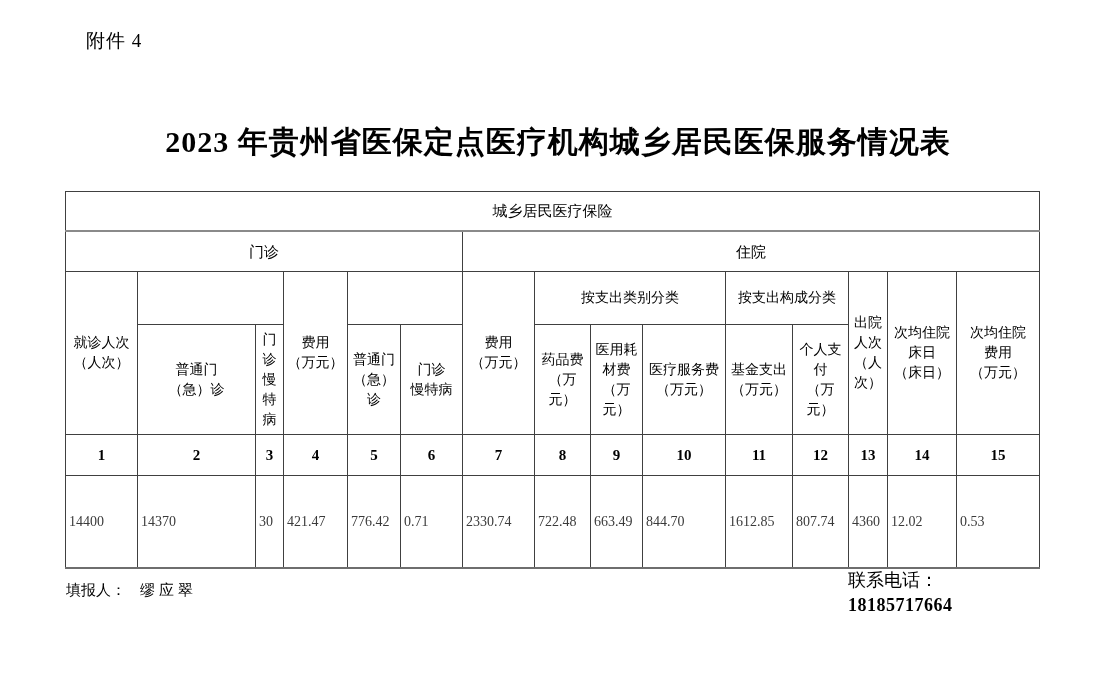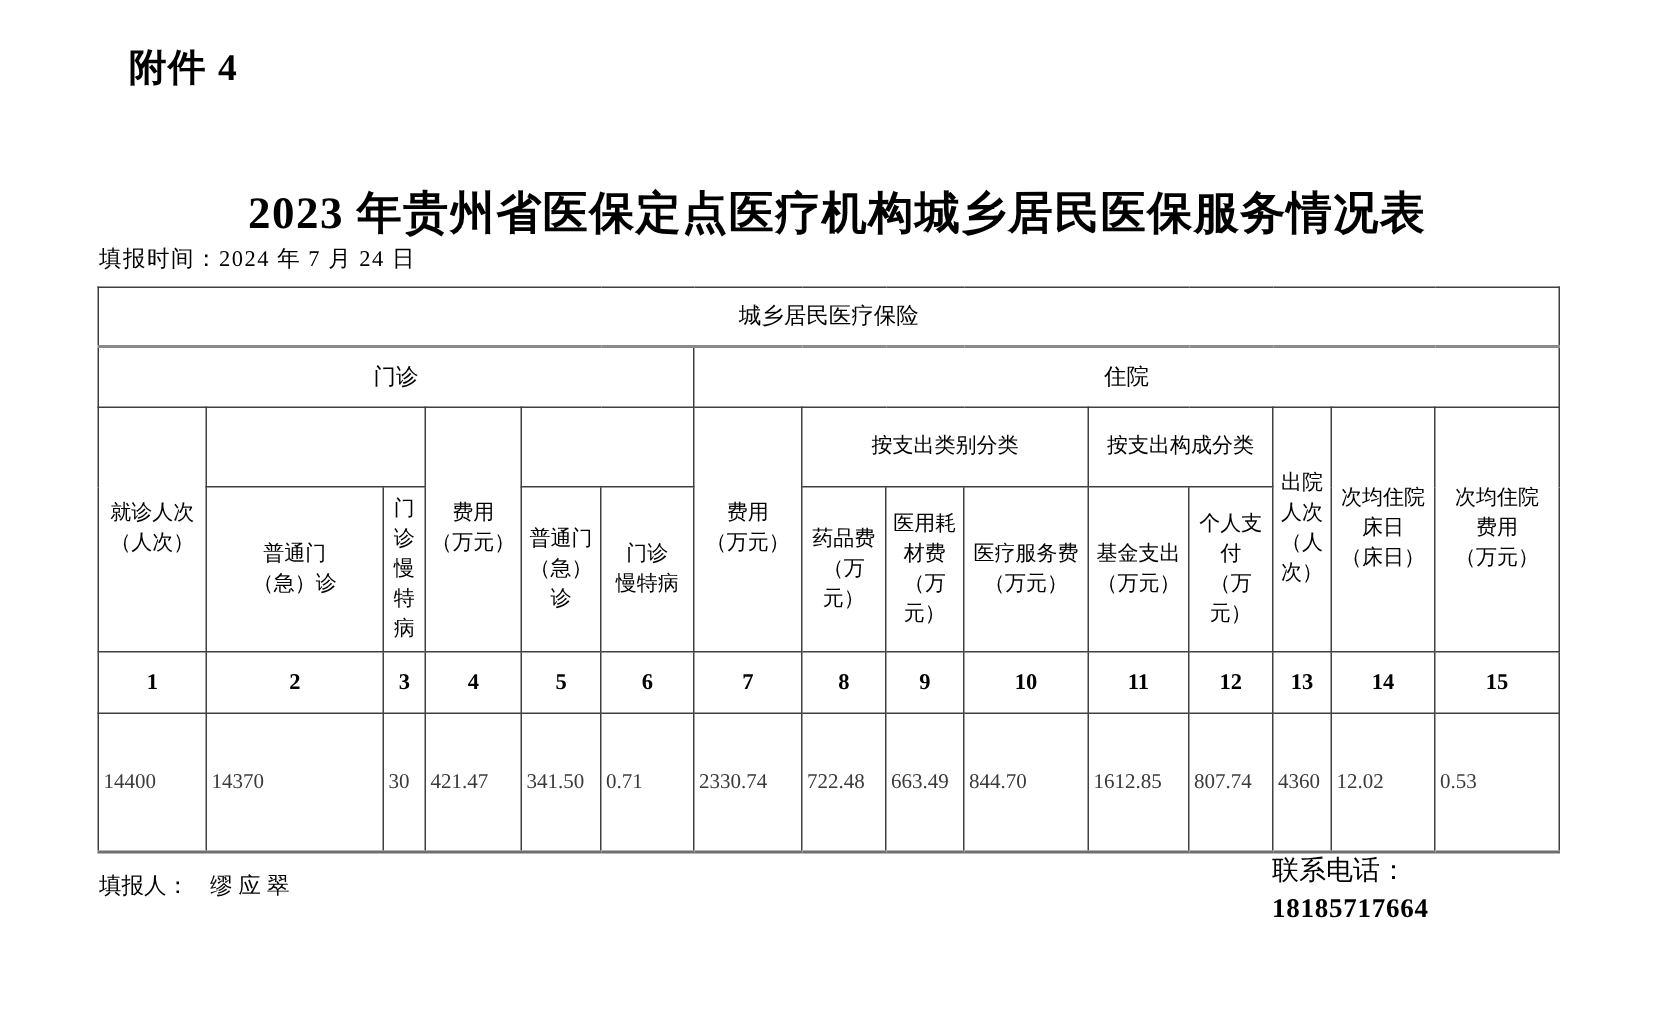--- a/index.html
+++ b/index.html
@@ -4,21 +4,21 @@
 <style>
   html,body{margin:0;padding:0;}
   body{
     width:1116px;height:682px;background:#ffffff;overflow:hidden;
     font-family:"Liberation Serif","DejaVu Serif",serif;color:#000;
   }
   .page{position:relative;width:1116px;height:682px;background:#fff;}
 
   .attachment{
     position:absolute;left:66px;top:28px;
-    font-size:25px;font-weight:bold;letter-spacing:1px;padding-left:20px;
+    font-size:19px;font-weight:normal;letter-spacing:1px;padding-left:20px;
   }
   .title{
     position:absolute;left:0;top:122px;width:1116px;margin:0;
     text-align:center;font-size:30px;font-weight:bold;letter-spacing:1px;
   }
   .report-time{
     position:absolute;left:66px;top:163px;font-size:15px;letter-spacing:1px;
   }
 
   table.report{
@@ -50,21 +50,20 @@
 </style>
 </head>
 <body>
 
 <div class="page">
 
   <div class="attachment">附件 4</div>
 
   <h1 class="title">2023 年贵州省医保定点医疗机构城乡居民医保服务情况表</h1>
 
-  <div class="report-time">填报时间：2024 年 7 月 24 日</div>
 
   <table class="report">
     <colgroup>
       <col style="width:72px">
         <col style="width:118px">
         <col style="width:28px">
       <col style="width:64px">
         <col style="width:53px">
         <col style="width:62px">
       <col style="width:72px">
@@ -153,21 +152,21 @@
       <td>13</td>
       <td>14</td>
       <td>15</td>
     </tr>
 
     <tr class="rval">
       <td>14400</td>
       <td>14370</td>
       <td>30</td>
       <td>421.47</td>
-      <td>341.50</td>
+      <td>776.42</td>
       <td>0.71</td>
       <td>2330.74</td>
       <td>722.48</td>
       <td>663.49</td>
       <td>844.70</td>
       <td>1612.85</td>
       <td>807.74</td>
       <td>4360</td>
       <td>12.02</td>
       <td>0.53</td>

